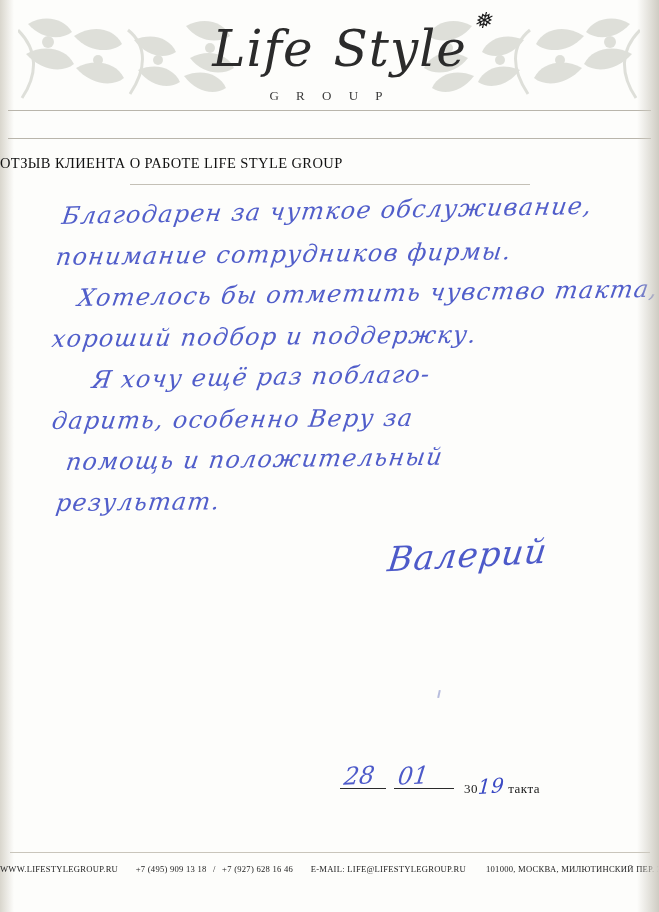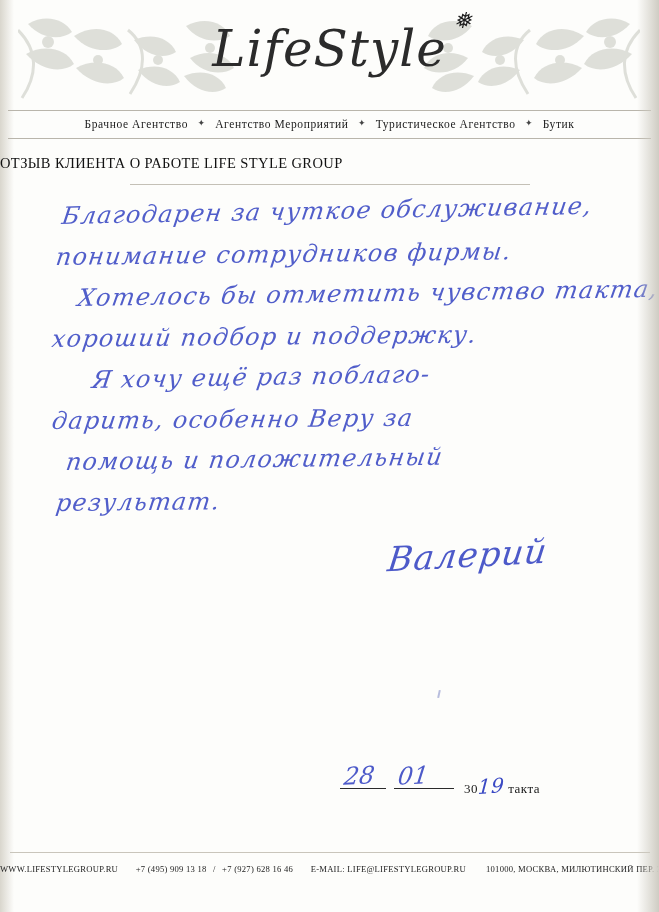--- a/index.html
+++ b/index.html
@@ -60,21 +60,21 @@
   .logo-script {
     font-family: "DejaVu Serif", serif;
     font-style: italic;
     font-size: 44px;
     letter-spacing: 1px;
     color: #2b2b2b;
     line-height: 1;
     position: relative;
     display: inline-block;
   }
-  .logo-script .ls-l { font-size: 50px; }
+  .logo-script .ls-l { font-size: 50px; margin-left: 20px; }
   .logo-clover {
     position: absolute;
     top: -14px;
     right: -26px;
     font-size: 22px;
     color: #1d1d1d;
   }
   .logo-group {
     margin-top: 14px;
     font-family: "Liberation Serif", serif;
@@ -300,33 +300,25 @@
         </g>
       </g>
     </svg>
   </div>
 
   <div class="logo-block">
     <div class="logo-script">
       <span class="ls-l">Life</span><span class="ls-l">Style</span>
       <span class="logo-clover">❅</span>
     </div>
+    <div class="logo-group">G R O U P</div>
   </div>
 
   <div class="rule rule-top"></div>
 
-  <div class="services-line">
-    <span>Брачное Агентство</span>
-    <span class="sep">✦</span>
-    <span>Агентство Мероприятий</span>
-    <span class="sep">✦</span>
-    <span>Туристическое Агентство</span>
-    <span class="sep">✦</span>
-    <span>Бутик</span>
-  </div>
 
   <div class="rule rule-bottom"></div>
 
   <div class="doc-title">ОТЗЫВ КЛИЕНТА О РАБОТЕ LIFE STYLE GROUP</div>
   <div class="title-underline"></div>
 
   <div class="handwriting">
     <div class="hw-line i0">Благодарен за чуткое обслуживание,</div>
     <div class="hw-line i1">понимание сотрудников фирмы.</div>
     <div class="hw-line i2">Хотелось бы отметить чувство такта,</div>

